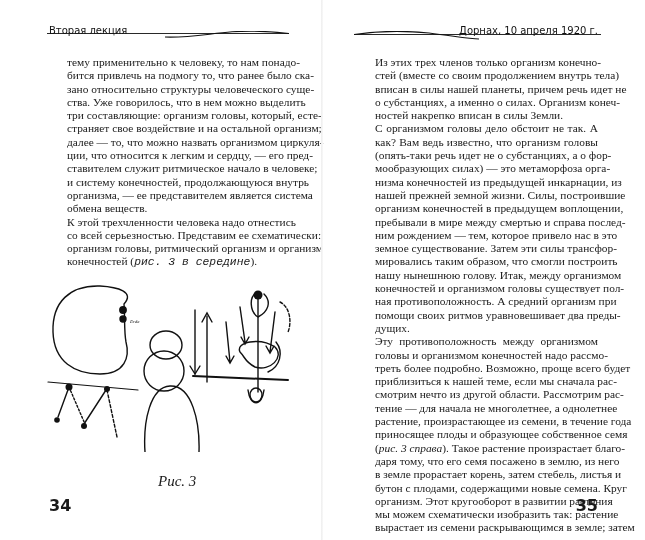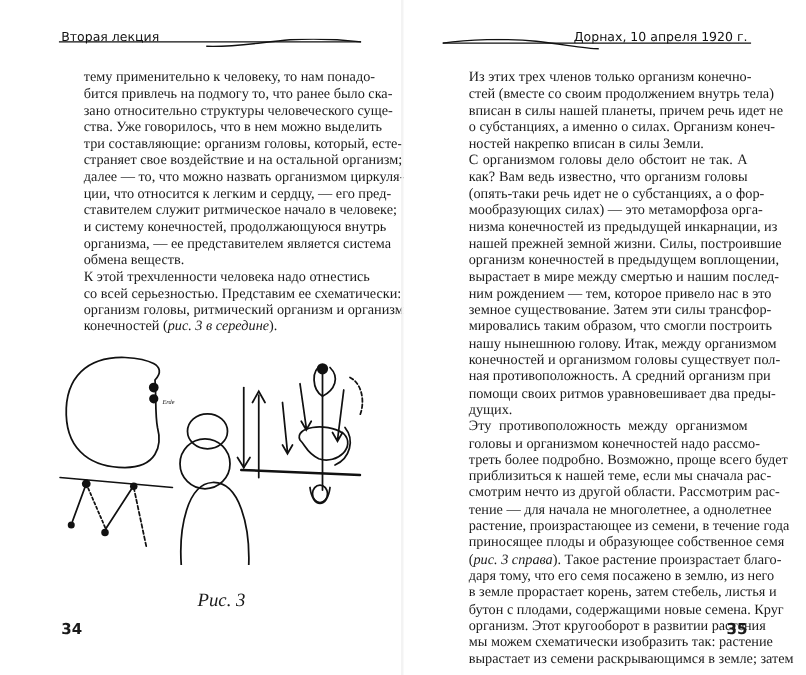--- a/index.html
+++ b/index.html
@@ -11,26 +11,26 @@
   .running-head { position:absolute; top:25px; font-family:"DejaVu Sans", sans-serif; font-size:10px; color:#111; }
   .left .running-head { left:49px; }
   .right .running-head { right:47px; }
   .rule { position:absolute; top:31px; }
   .left .rule { left:47px; width:242px; }
   .right .rule { left:32px; width:247px; }
   .text { position:absolute; font-size:11.4px; line-height:13.3px; text-align:justify; hyphens:manual; }
   .left .text { left:49px; top:56px; width:232px; }
   .right .text { left:35px; top:56px; width:241px; }
   .text p { margin:0; text-indent:18px; }
-  .text p .ref { font-style:italic; }
+  .text p .ref { font-style:italic;font-family:Liberation Mono, monospace; }
   .line { display:block; text-align:justify; text-align-last:justify; white-space:nowrap; }
   .line.last { text-align-last:left; }
   .figure { position:absolute; left:40px; top:282px; width:260px; height:170px; }
   .caption { position:absolute; left:158px; top:473px; font-style:italic; font-size:15px; }
-  .folio { position:absolute; top:496px; font-family:"DejaVu Sans", sans-serif; font-weight:bold; font-size:12px; }
+  .folio { position:absolute; top:496px; font-family:"DejaVu Sans", sans-serif; font-weight:bold; font-size:16px; }
   .left .folio { left:49px; }
   .right .folio { right:47px; }
 </style>
 </head>
 <body>
 
 <div class="page left">
   <div class="running-head">Вторая лекция</div>
   <svg class="rule" width="242" height="8" viewBox="0 0 242 8">
     <line x1="0" y1="2.5" x2="242" y2="2.5" stroke="#111" stroke-width="0.9"></line>
@@ -121,21 +121,21 @@
       <span class="line last">ностей накрепко вписан в силы Земли.</span>
     </p>
     <p>
       <span class="line">С организмом головы дело обстоит не так. А</span>
       <span class="line">как? Вам ведь известно, что организм головы</span>
       <span class="line">(опять-таки речь идет не о субстанциях, а о фор-</span>
       <span class="line">мообразующих силах) — это метаморфоза орга-</span>
       <span class="line">низма конечностей из предыдущей инкарнации, из</span>
       <span class="line">нашей прежней земной жизни. Силы, построившие</span>
       <span class="line">организм конечностей в предыдущем воплощении,</span>
-      <span class="line">вырастает в мире между смертью и нашим послед-</span>
+      <span class="line">пребывали в мире между смертью и справа послед-</span>
       <span class="line">ним рождением — тем, которое привело нас в это</span>
       <span class="line">земное существование. Затем эти силы трансфор-</span>
       <span class="line">мировались таким образом, что смогли построить</span>
       <span class="line">нашу нынешнюю голову. Итак, между организмом</span>
       <span class="line">конечностей и организмом головы существует пол-</span>
       <span class="line">ная противоположность. А средний организм при</span>
       <span class="line">помощи своих ритмов уравновешивает два преды-</span>
       <span class="line last">дущих.</span>
     </p>
     <p>

